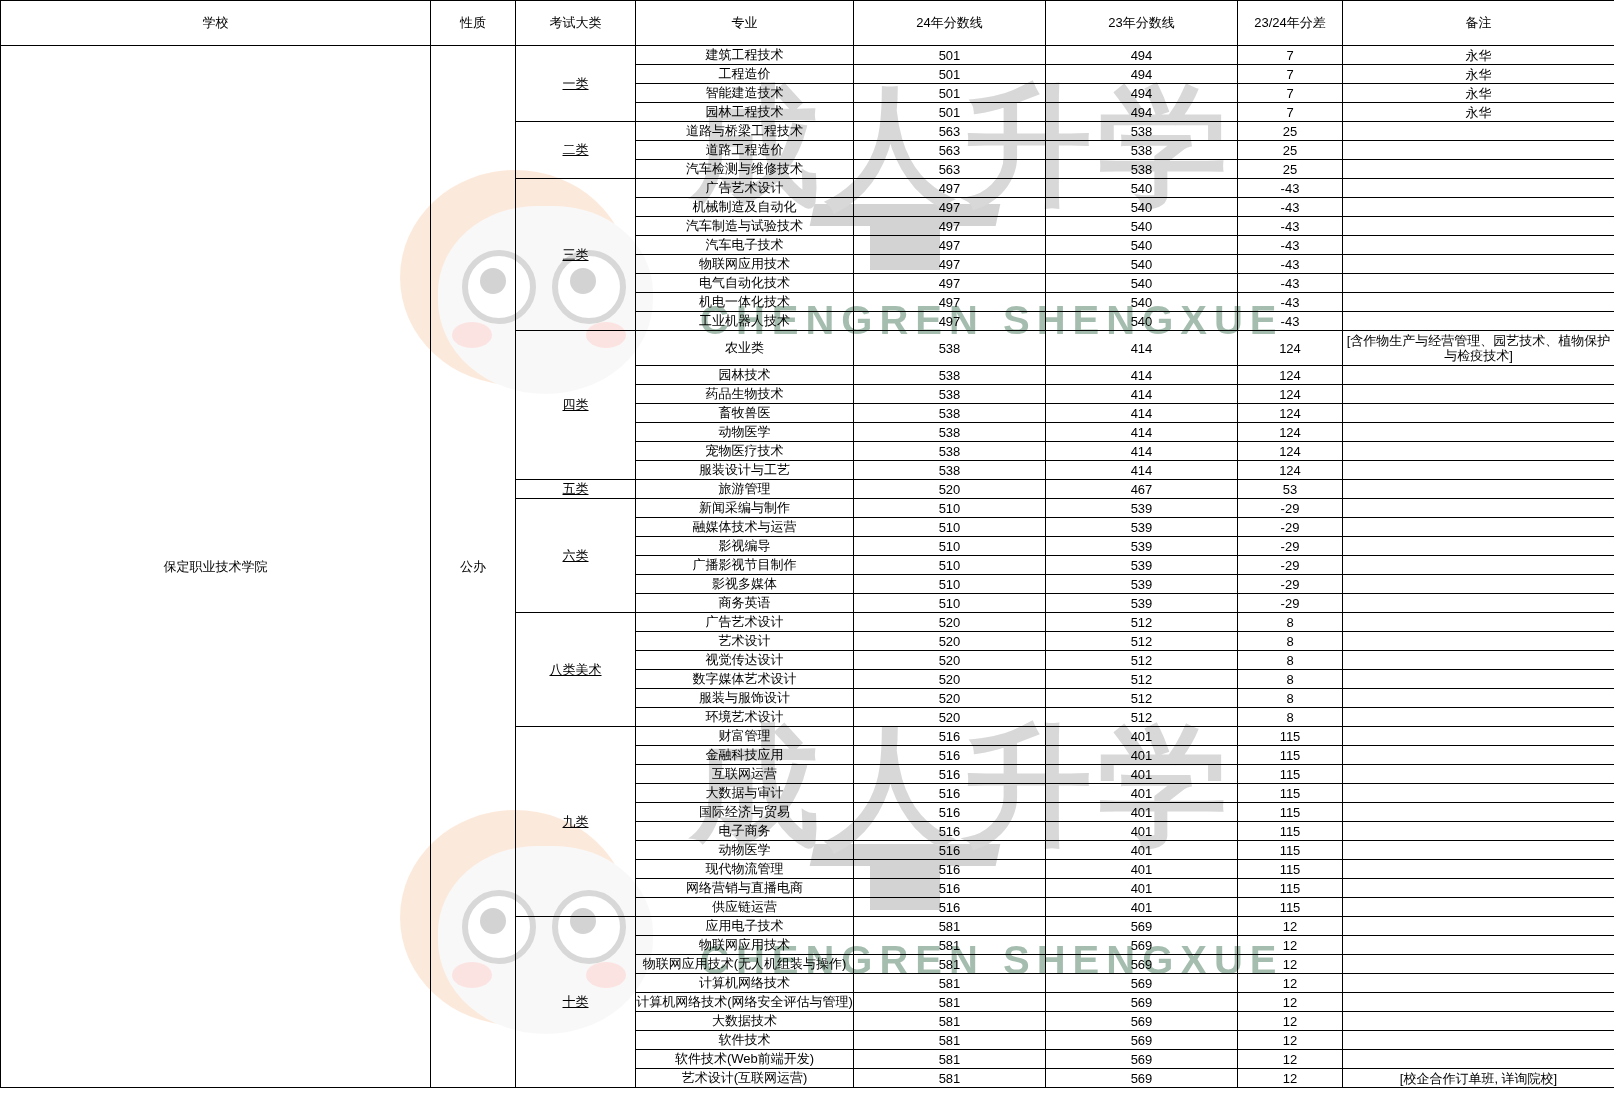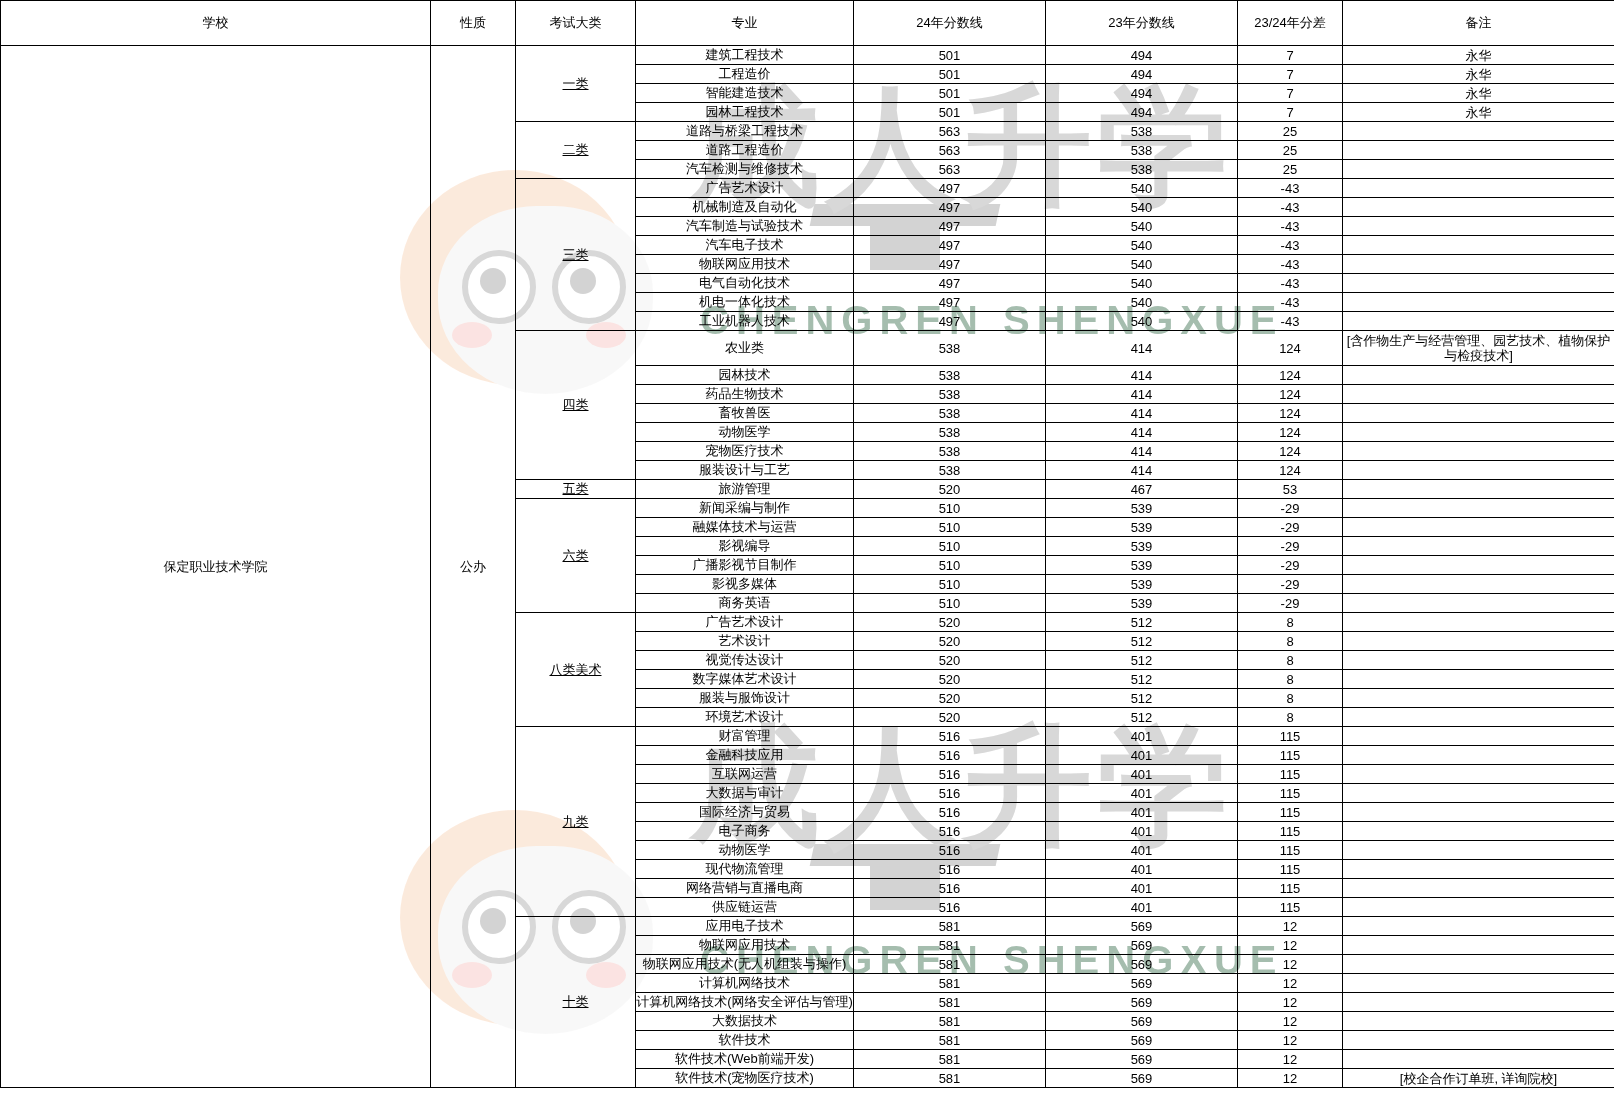--- a/index.html
+++ b/index.html
@@ -582,21 +582,21 @@
           <td class="note"></td>
         </tr>
         <tr>
           <td class="major">软件技术(Web前端开发)</td>
           <td class="num">581</td>
           <td class="num">569</td>
           <td class="num">12</td>
           <td class="note"></td>
         </tr>
         <tr>
-          <td class="major">软件技术(宠物医疗技术)</td>
+          <td class="major">艺术设计(互联网运营)</td>
           <td class="num">581</td>
           <td class="num">569</td>
           <td class="num">12</td>
           <td class="note note-right">[校企合作订单班, 详询院校]</td>
         </tr>
       </tbody>
   </table>
 
 </div>
 

